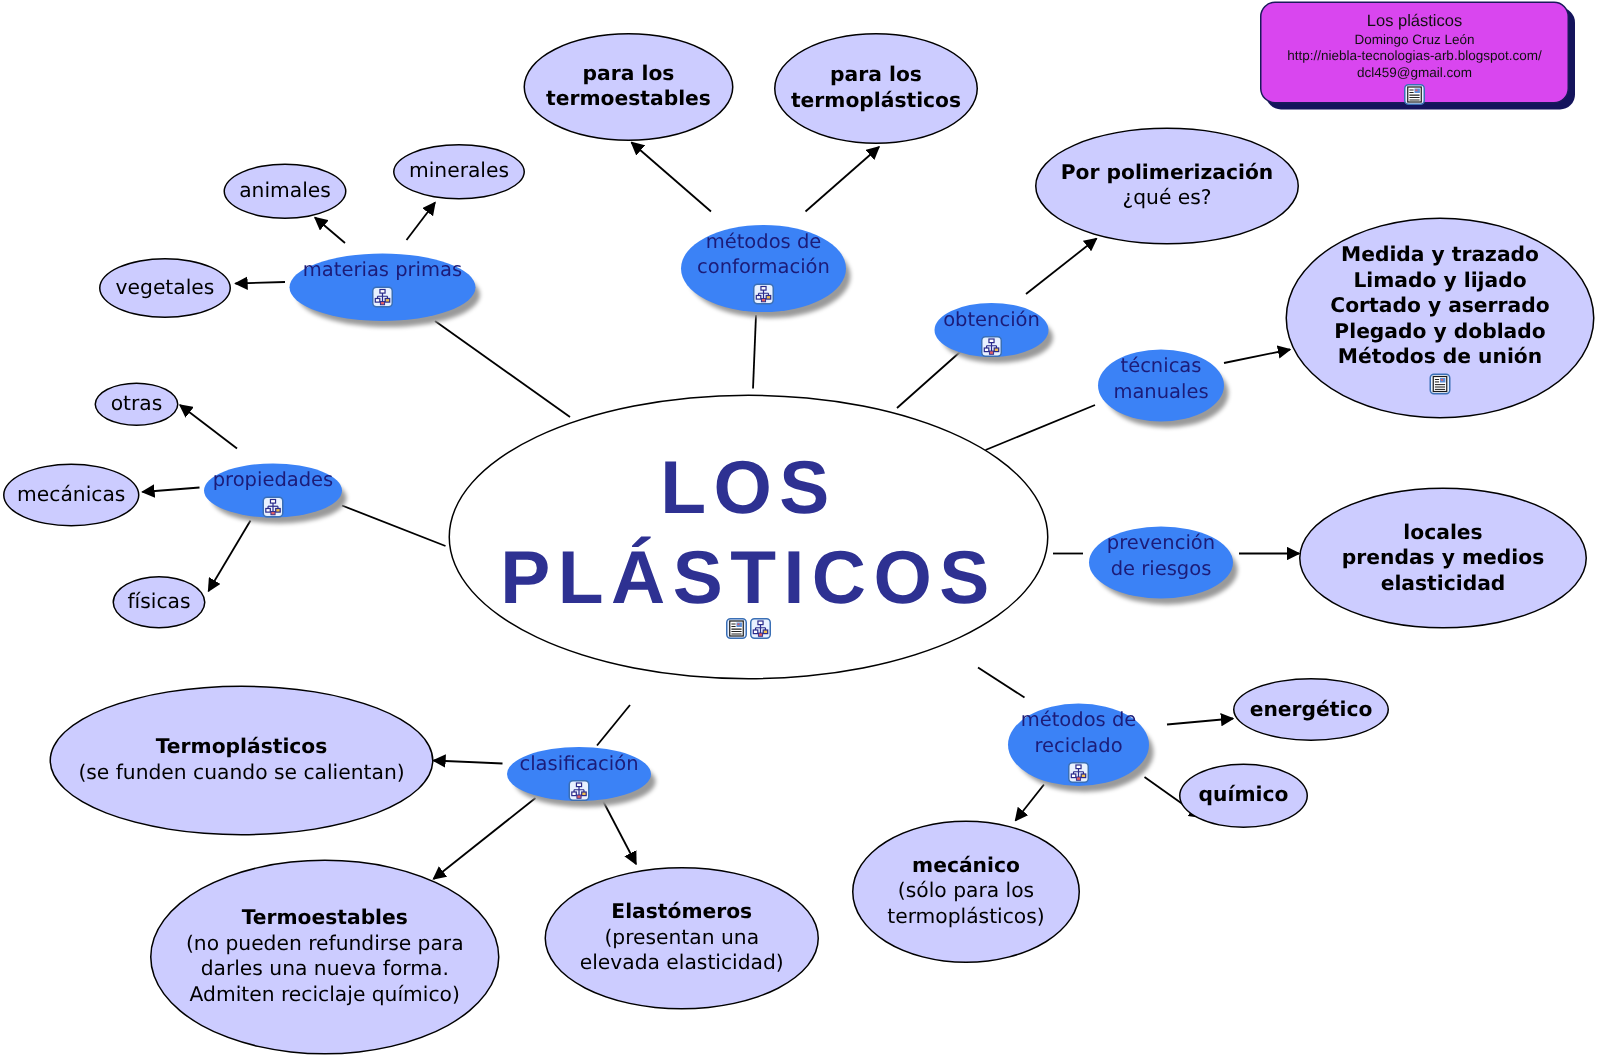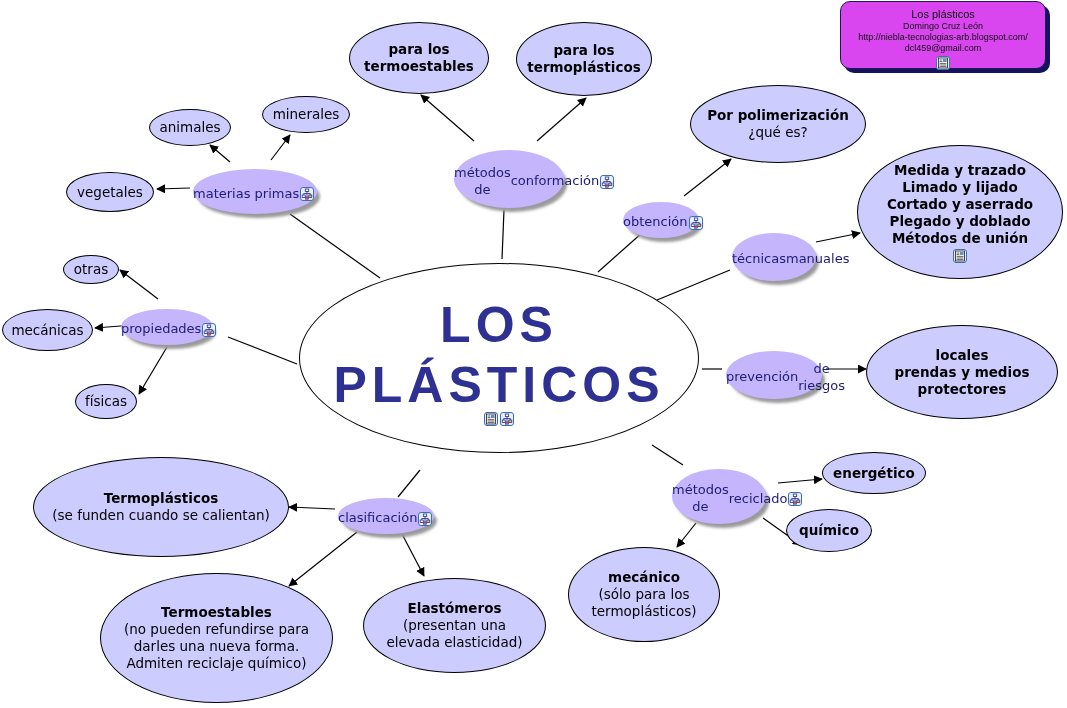--- a/index.html
+++ b/index.html
@@ -8,24 +8,24 @@
   #canvas { position: absolute; left: 0; top: 0; width: 1067px; height: 708px; }
   svg#links { position: absolute; left: 0; top: 0; width: 1067px; height: 708px; }
 
   .concept { position: absolute; box-sizing: border-box; border: 1px solid #000;
              border-radius: 50%; background: #ccccff; display: flex; flex-direction: column;
              align-items: center; justify-content: center; text-align: center;
              color: #000; font-size: 13.5px; line-height: 17px; }
   .concept .b { font-weight: bold; }
   .concept .n { font-weight: normal; }
 
-  .linkphrase { position: absolute; box-sizing: border-box; display: flex; flex-direction: row;
+  .linkphrase { position: absolute; box-sizing: border-box; display: flex; flex-direction: column;
                 align-items: center; justify-content: flex-start; text-align: center;
                 color: #1c1c78; font-size: 13px; line-height: 17px; padding-top: 3px;
-                background: #c4b5fd; border-radius: 50%;
+                background: #3b82f6; border-radius: 50%;
                 box-shadow: 4px 5px 3px -1px #9a9a9a; }
 
   .ico { display: inline-block; width: 14px; height: 14px; box-sizing: border-box;
          border: 1px solid #3a6fb5; border-radius: 3px; background: #e8f1ff;
          position: relative; margin: 1px 1px 0 1px; vertical-align: middle; }
   .ico svg { position: absolute; left: 0; top: 0; width: 12px; height: 12px; }
   .icons { display: flex; justify-content: center; margin-top: 1px; }
 
   #main { position: absolute; left: 299px; top: 263px; width: 400px; height: 190px;
           border: 1.5px solid #000; border-radius: 50%; background: #fff; box-sizing: border-box;
@@ -228,21 +228,21 @@
             <line x1="2.7" y1="5.5" x2="2.7" y2="7" stroke="#2a2a8a" stroke-width="0.8"></line>
             <line x1="9.3" y1="5.5" x2="9.3" y2="7" stroke="#2a2a8a" stroke-width="0.8"></line>
             <rect x="1.2" y="7" width="3" height="2.4" fill="#fff" stroke="#2a2a8a" stroke-width="0.8"></rect>
             <rect x="7.8" y="7" width="3" height="2.4" fill="#f2c14e" stroke="#2a2a8a" stroke-width="0.8"></rect>
             <line x1="6" y1="5.5" x2="6" y2="9.5" stroke="#2a2a8a" stroke-width="0.8"></line>
             <rect x="4.6" y="9" width="2.8" height="2.2" fill="#e06060" stroke="#2a2a8a" stroke-width="0.6"></rect>
           </svg>
         </span>
       </div>
     </div>
-  <div class="linkphrase" style="left:121px;top:309px;width:92px;height:36px;">
+  <div class="linkphrase" style="left:136px;top:309px;width:92px;height:36px;">
       <div>propiedades</div>
       <div class="icons">
         <span class="ico tree">
           <svg viewBox="0 0 12 12">
             <rect x="4.3" y="1" width="3.4" height="2.4" fill="#fff" stroke="#2a2a8a" stroke-width="0.8"></rect>
             <line x1="6" y1="3.4" x2="6" y2="5.5" stroke="#2a2a8a" stroke-width="0.8"></line>
             <line x1="2.7" y1="5.5" x2="9.3" y2="5.5" stroke="#2a2a8a" stroke-width="0.8"></line>
             <line x1="2.7" y1="5.5" x2="2.7" y2="7" stroke="#2a2a8a" stroke-width="0.8"></line>
             <line x1="9.3" y1="5.5" x2="9.3" y2="7" stroke="#2a2a8a" stroke-width="0.8"></line>
             <rect x="1.2" y="7" width="3" height="2.4" fill="#fff" stroke="#2a2a8a" stroke-width="0.8"></rect>
@@ -292,21 +292,21 @@
             <line x1="2.6" y1="6.4" x2="9.4" y2="6.4" stroke="#222" stroke-width="0.7"></line>
             <line x1="2.6" y1="8" x2="9.4" y2="8" stroke="#222" stroke-width="0.7"></line>
             <line x1="2.6" y1="9.6" x2="9.4" y2="9.6" stroke="#222" stroke-width="0.7"></line>
           </svg>
         </span>
       </div>
     </div>
   <div class="concept" style="left:866px;top:325px;width:192px;height:94px;">
       <div class="b">locales</div>
       <div class="b">prendas y medios</div>
-      <div class="b">protectores</div>
+      <div class="b">elasticidad</div>
     </div>
   <div class="concept" style="left:822px;top:452px;width:104px;height:42px;text-align:center;">
       <div class="b">energético</div>
     </div>
   <div class="concept" style="left:786px;top:509px;width:86px;height:43px;">
       <div class="b">químico</div>
     </div>
   <div class="concept" style="left:568px;top:547px;width:152px;height:95px;">
       <div class="b">mecánico</div>
       <div class="n">(sólo para los</div>

